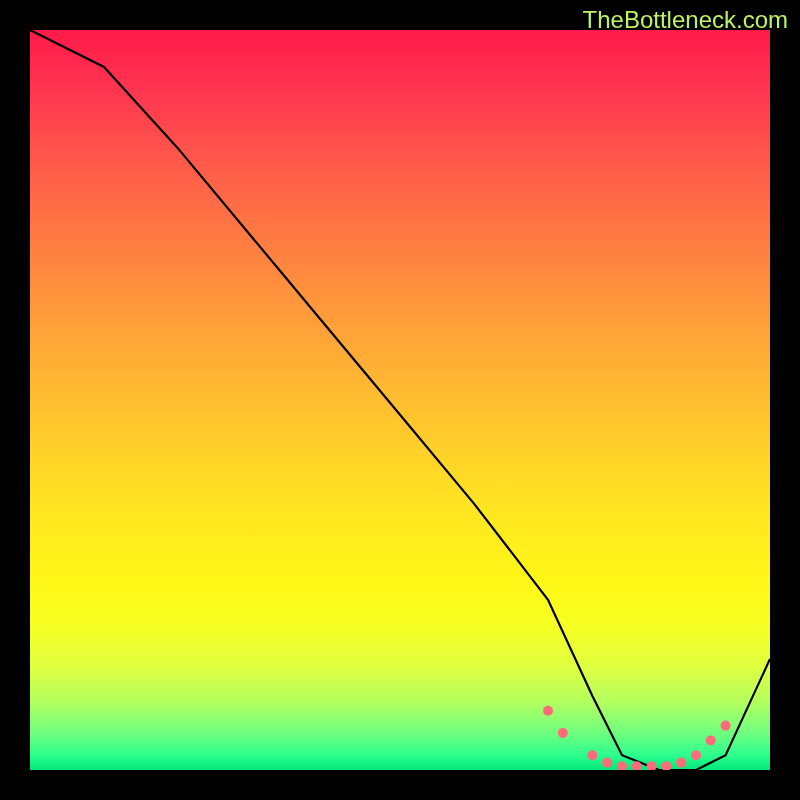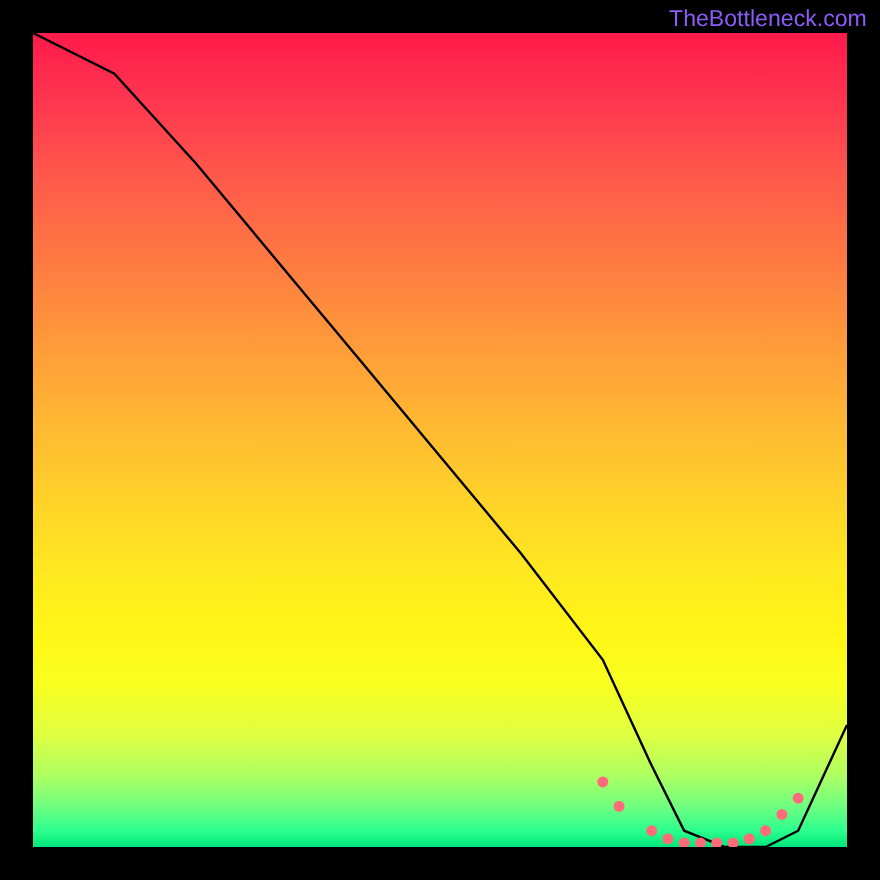--- a/index.html
+++ b/index.html
@@ -7,22 +7,22 @@
     width: 800px;
     height: 800px;
     background: #000;
     position: relative;
     font-family: Arial, sans-serif;
   }
   .watermark {
     position: absolute;
     top: 6px;
     right: 12px;
-    color: #8b5cf6;
-    font-size: 21px;
+    color: #bef264;
+    font-size: 24px;
     font-weight: 500;
     z-index: 10;
   }
   .plot-area {
     position: absolute;
     left: 30px;
     top: 30px;
     width: 740px;
     height: 740px;
   }

